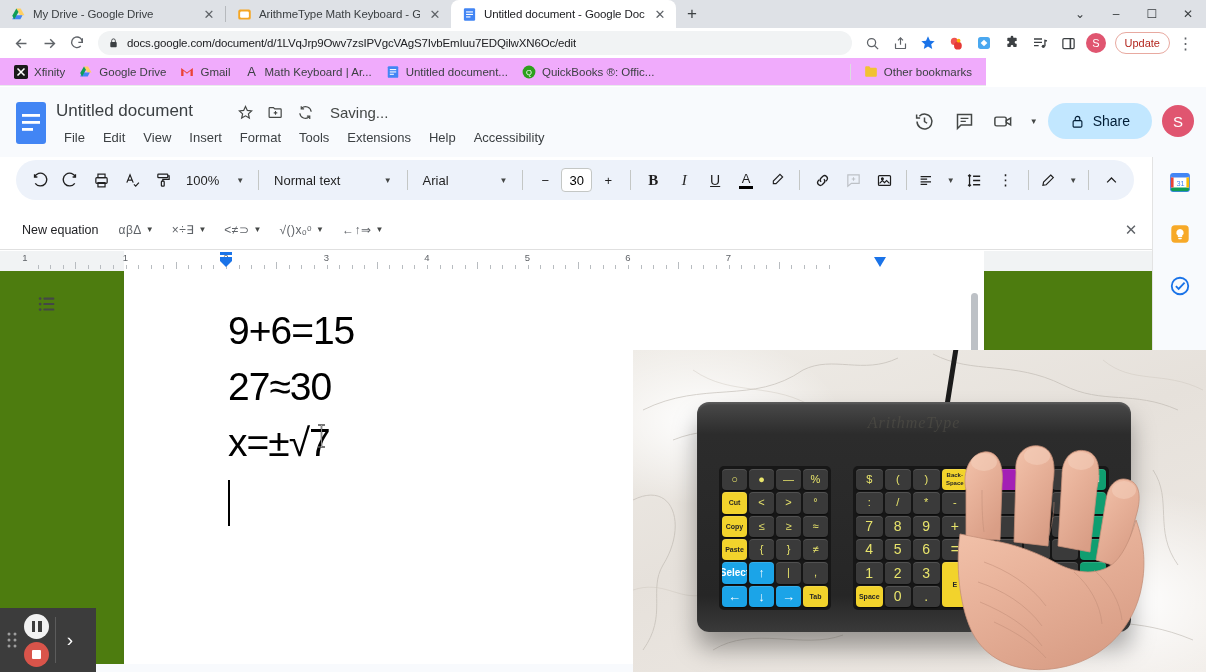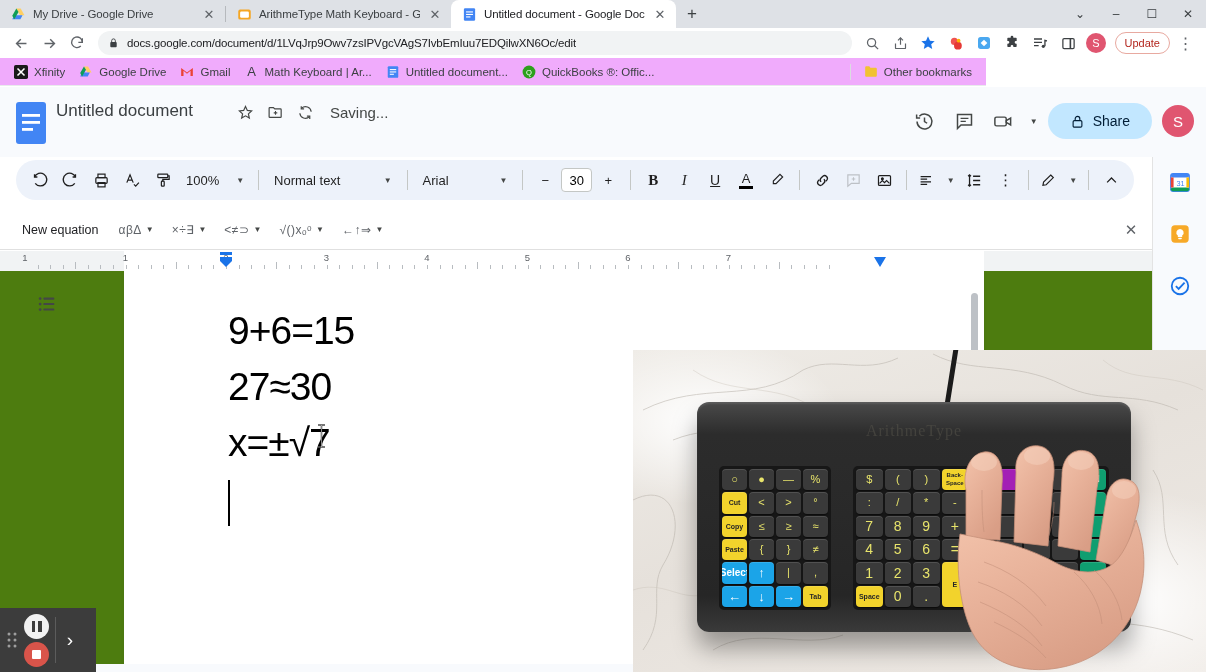--- a/index.html
+++ b/index.html
@@ -239,22 +239,22 @@
     position:absolute; left:316px; top:-4px; width:5px; height:62px;
     background:#1b1b1b; border-radius:3px; transform:rotate(9deg);
   }
   .kb {
     position:absolute; left:64px; top:52px; width:434px; height:230px;
     background:linear-gradient(180deg,#4a4a4a 0%, #2c2c2c 14%, #262626 84%, #3a3a3a 100%);
     border-radius:12px;
     box-shadow: 0 16px 24px rgba(0,0,0,0.35), inset 0 2px 2px rgba(255,255,255,0.1);
   }
   .kb-brand {
-    position:absolute; left:50%; top:20px; transform:translateX(-50%);
-    font-size:16px; color:#55534a; letter-spacing:1px; 
+    position:absolute; left:50%; top:12px; transform:translateX(-50%);
+    font-size:16px; color:#55534a; letter-spacing:1px; font-style:italic;
     opacity:0.55; font-family:"Liberation Serif", serif;
   }
   .keypad {
     position:absolute; background:#171717; border-radius:5px;
     display:grid; gap:2px; padding:3px;
   }
   .key {
     border-radius:4px; background:#3a3a3a; color:#e8e46b;
     display:flex;align-items:center;justify-content:center;
     font-size:11px; line-height:1.05; text-align:center;
@@ -501,20 +501,31 @@
           </svg>
       </div>
       <div class="titleicon">
         <svg width="17" height="17" viewBox="0 0 24 24" fill="none" stroke="currentColor" stroke-width="1.7">
             <path d="M20 11a8 8 0 0 0-13.5-5"></path>
             <path d="M4 13a8 8 0 0 0 13.5 5"></path>
             <path d="M6 3v4h4M18 21v-4h-4"></path>
           </svg>
       </div>
       <span class="savingtxt">Saving...</span>
+    </div>
+    <div class="menubar">
+      <div class="menuitem">File</div>
+      <div class="menuitem">Edit</div>
+      <div class="menuitem">View</div>
+      <div class="menuitem">Insert</div>
+      <div class="menuitem">Format</div>
+      <div class="menuitem">Tools</div>
+      <div class="menuitem">Extensions</div>
+      <div class="menuitem">Help</div>
+      <div class="menuitem">Accessibility</div>
     </div>
     <div class="headright">
       <div class="hr-icon">
         <svg width="21" height="21" viewBox="0 0 24 24" fill="none" stroke="currentColor" stroke-width="1.7">
             <path d="M3.5 12a8.5 8.5 0 1 0 2.6-6.1"></path>
             <path d="M3 4v4h4"></path>
             <path d="M12 7.5V12l3 2"></path>
           </svg>
       </div>
       <div class="hr-icon">

